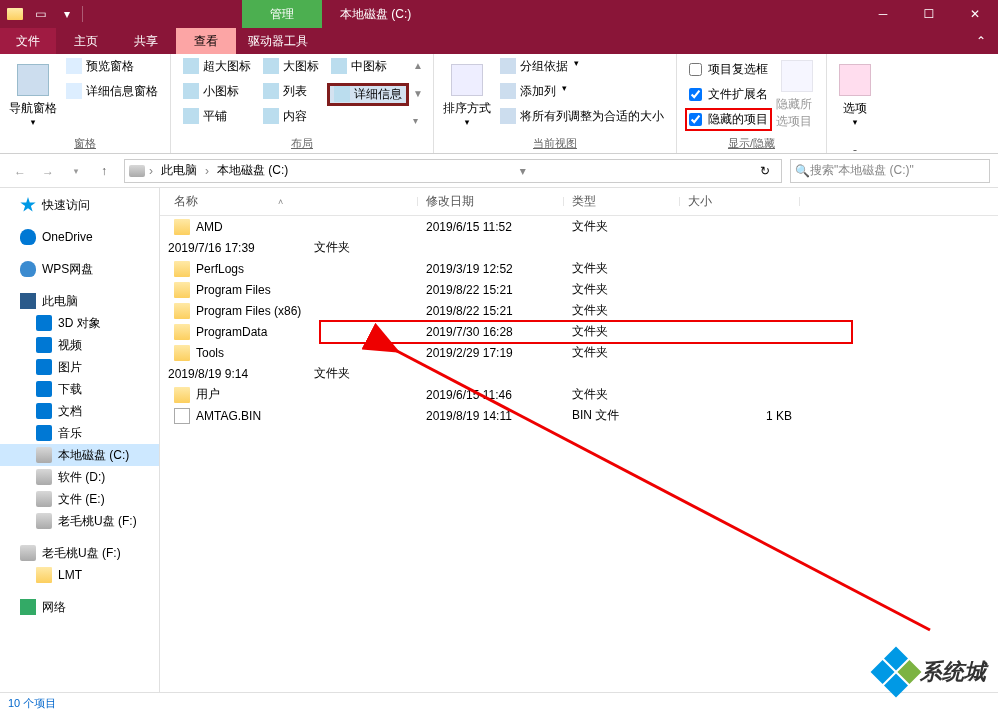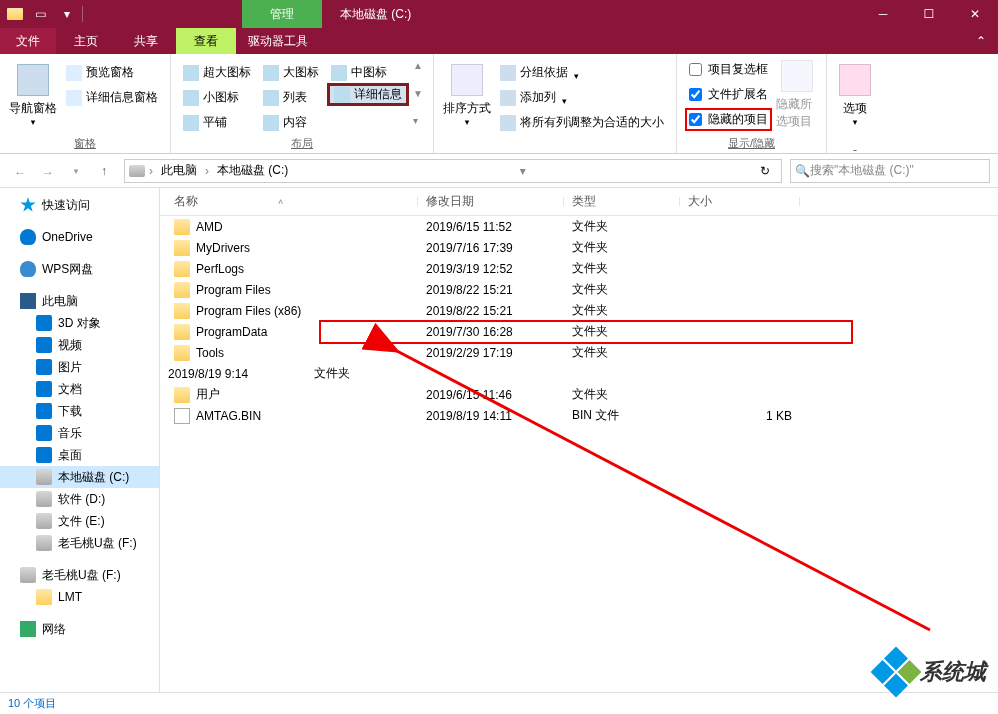--- a/index.html
+++ b/index.html
@@ -11,34 +11,34 @@
 .titlebar .qat-icon { width: 22px; height: 22px; display: flex; align-items: center; justify-content: center; }
 .titlebar .tab-manage { background: #4caf50; color: #fff; padding: 4px 28px; margin-left: 155px; display: flex; align-items: center; }
 .titlebar .title { flex: 1; display: flex; align-items: center; padding-left: 18px; }
 .titlebar .wincontrols { display: flex; }
 .titlebar .wincontrol { width: 46px; display: flex; align-items: center; justify-content: center; cursor: pointer; }
 
 
 .ribbon-tabs { height: 26px; background: #8a1538; display: flex; padding-left: 0; }
 .ribbon-tabs .file-tab { background: #a01b42; color: #fff; padding: 0 16px; display: flex; align-items: center; }
 .ribbon-tabs .tab { color: #fff; padding: 0 18px; display: flex; align-items: center; cursor: pointer; }
-.ribbon-tabs .tab.active { background: #bef264; color: #000; }
+.ribbon-tabs .tab.active { background: #fca5a5; color: #000; }
 .ribbon-tabs .context-tab { color: #fff; padding: 0 12px; display: flex; align-items: center; margin-left: 0; }
 .ribbon-tabs .right { margin-left: auto; display: flex; }
 .ribbon-tabs .right .tab { padding: 0 12px; }
 
 
 .ribbon { height: 100px; background: #fff; border-bottom: 1px solid #d0d0d0; display: flex; }
 .ribbon-group { border-right: 1px solid #e0e0e0; padding: 4px 8px 2px 8px; display: flex; flex-direction: column; }
 .ribbon-group-body { flex: 1; display: flex; align-items: flex-start; gap: 4px; }
 .ribbon-group-label { text-align: center; color: #666; font-size: 11px; padding-top: 2px; text-decoration: underline; }
 .rbtn-large { display: flex; flex-direction: column; align-items: center; justify-content: center; width: 50px; height: 74px; cursor: pointer; }
 .rbtn-large .ico { width: 32px; height: 32px; margin-bottom: 4px; }
 .rbtn-stack { display: flex; flex-direction: column; gap: 2px; }
-.rbtn-small { display: flex; align-items: flex-end; height: 23px; padding: 0 4px; cursor: pointer; gap: 4px; }
+.rbtn-small { display: flex; align-items: flex-start; height: 23px; padding: 0 4px; cursor: pointer; gap: 4px; }
 .rbtn-small.active { border: 3px solid #7f1d1d; background: #d4e2f0; }
 .rbtn-small .ico { width: 16px; height: 16px; flex-shrink: 0; }
 .chk-row { display: flex; align-items: center; height: 23px; gap: 6px; padding: 0 4px; }
 .chk-row input { margin: 0; }
 .highlight-box { border: 2px solid #e00; padding: 0 2px; }
 
 
 .navbar { height: 34px; border-bottom: 1px solid #e0e0e0; display: flex; align-items: center; padding: 0 8px; gap: 4px; }
 .nav-arrow { width: 24px; height: 24px; display: flex; align-items: center; justify-content: center; color: #999; cursor: pointer; }
 .nav-arrow.enabled { color: #555; }
@@ -218,20 +218,21 @@
             <div class="ico" style="background:#cde"></div>
             <span>添加列</span>
             <span style="font-size:9px;margin-left:2px">▾</span>
           </div>
         <div class="rbtn-small">
             <div class="ico" style="background:#cde"></div>
             <span>将所有列调整为合适的大小</span>
           </div>
       </div>
     </div>
+    <div class="ribbon-group-label">当前视图</div>
   </div>
 
   <div class="ribbon-group">
     <div class="ribbon-group-body">
       <div class="rbtn-stack">
         <div class="chk-row">
             <input type="checkbox" style="">
             <span>项目复选框</span>
           </div>
         <div class="chk-row">
@@ -317,33 +318,29 @@
           <div class="nav-item l2">
             <div class="ico ico-blue"></div>
             <span>视频</span>
           </div>
           <div class="nav-item l2">
             <div class="ico ico-blue"></div>
             <span>图片</span>
           </div>
           <div class="nav-item l2">
             <div class="ico ico-blue"></div>
+            <span>下载</span>
+          </div>
+          <div class="nav-item l2">
+            <div class="ico ico-blue"></div>
             <span>文档</span>
           </div>
           <div class="nav-item l2">
             <div class="ico ico-blue"></div>
-            <span>下载</span>
-          </div>
-          <div class="nav-item l2">
-            <div class="ico ico-blue"></div>
             <span>音乐</span>
-          </div>
-          <div class="nav-item l2">
-            <div class="ico ico-blue"></div>
-            <span>桌面</span>
           </div>
           <div class="nav-item l2 selected">
             <div class="ico ico-drive"></div>
             <span>本地磁盘 (C:)</span>
           </div>
           <div class="nav-item l2">
             <div class="ico ico-drive"></div>
             <span>软件 (D:)</span>
           </div>
           <div class="nav-item l2">
@@ -385,24 +382,20 @@
         <div class="fl-row">
           <div class="col col-name">
             <div class="ico ico-folder"></div>
             <span>AMD</span>
           </div>
           <div class="col col-date">2019/6/15 11:52</div>
           <div class="col col-type">文件夹</div>
           <div class="col col-size" style="text-align:right"></div>
         </div>
         <div class="fl-row">
-          <div class="col col-name">
-            <div class="ico ico-folder"></div>
-            <span>MyDrivers</span>
-          </div>
           <div class="col col-date">2019/7/16 17:39</div>
           <div class="col col-type">文件夹</div>
           <div class="col col-size" style="text-align:right"></div>
         </div>
         <div class="fl-row">
           <div class="col col-name">
             <div class="ico ico-folder"></div>
             <span>PerfLogs</span>
           </div>
           <div class="col col-date">2019/3/19 12:52</div>

